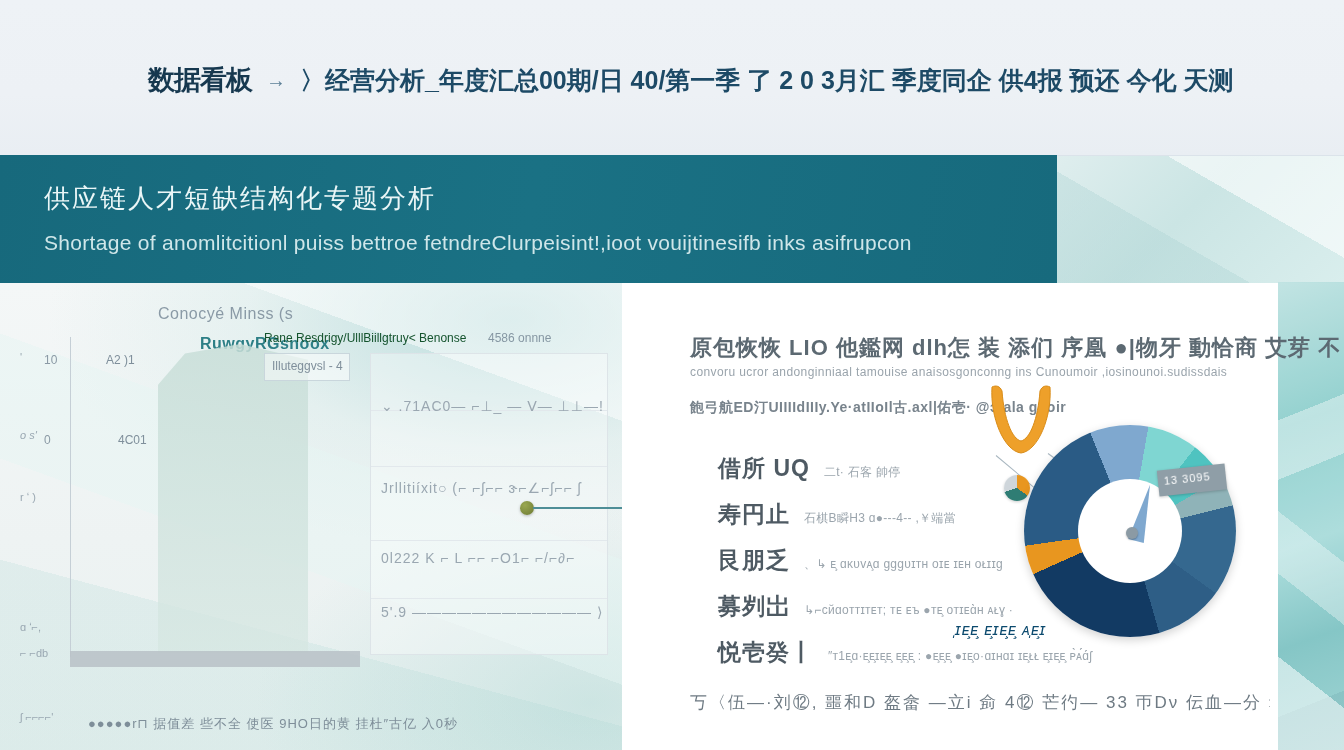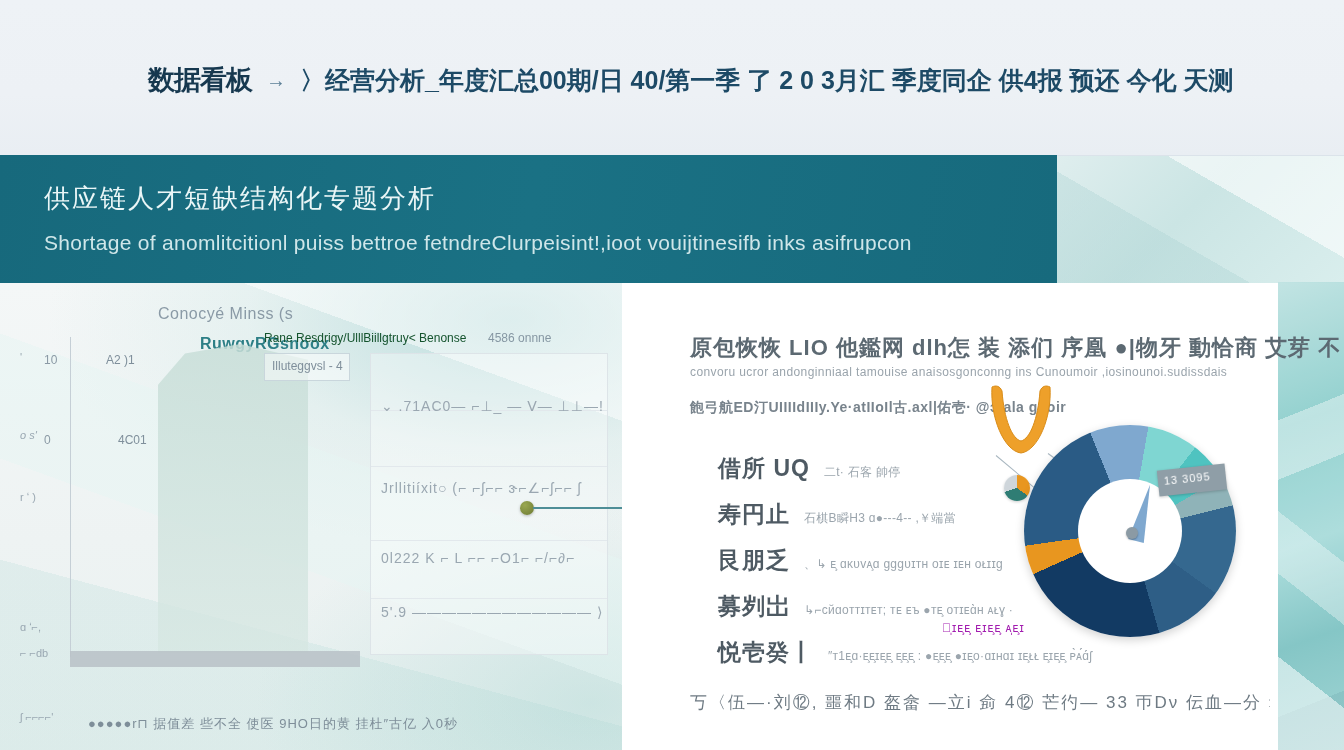--- a/index.html
+++ b/index.html
@@ -242,22 +242,22 @@
   .donut-chip{
     position:absolute;left:206px;top:84px;width:68px;height:26px;
     background:#8f9ea7;transform:rotate(-6deg);
     box-shadow:0 1px 3px rgba(0,0,0,.2);
   }
   .donut-chip span{
     position:absolute;left:6px;top:5px;font-size:11px;color:#ffffff;letter-spacing:1px;
     filter:blur(.5px);
   }
   .donut-note{
-    position:absolute;left:-10px;top:238px;font-size:12px;color:#a21caf;
-    letter-spacing:1px;filter:blur(.5px);white-space:nowrap;
+    position:absolute;left:-10px;top:238px;font-size:16px;color:#0c4a6e;
+    letter-spacing:1px;filter:blur(.5px);white-space:nowrap;font-style:italic;
   }
 </style>
 </head>
 <body>
 
 <div class="slide">
 
   <div class="bg-left-wash"></div>
   <div class="bg-top-teal"></div>
   <div class="bg-right-strip"></div>

